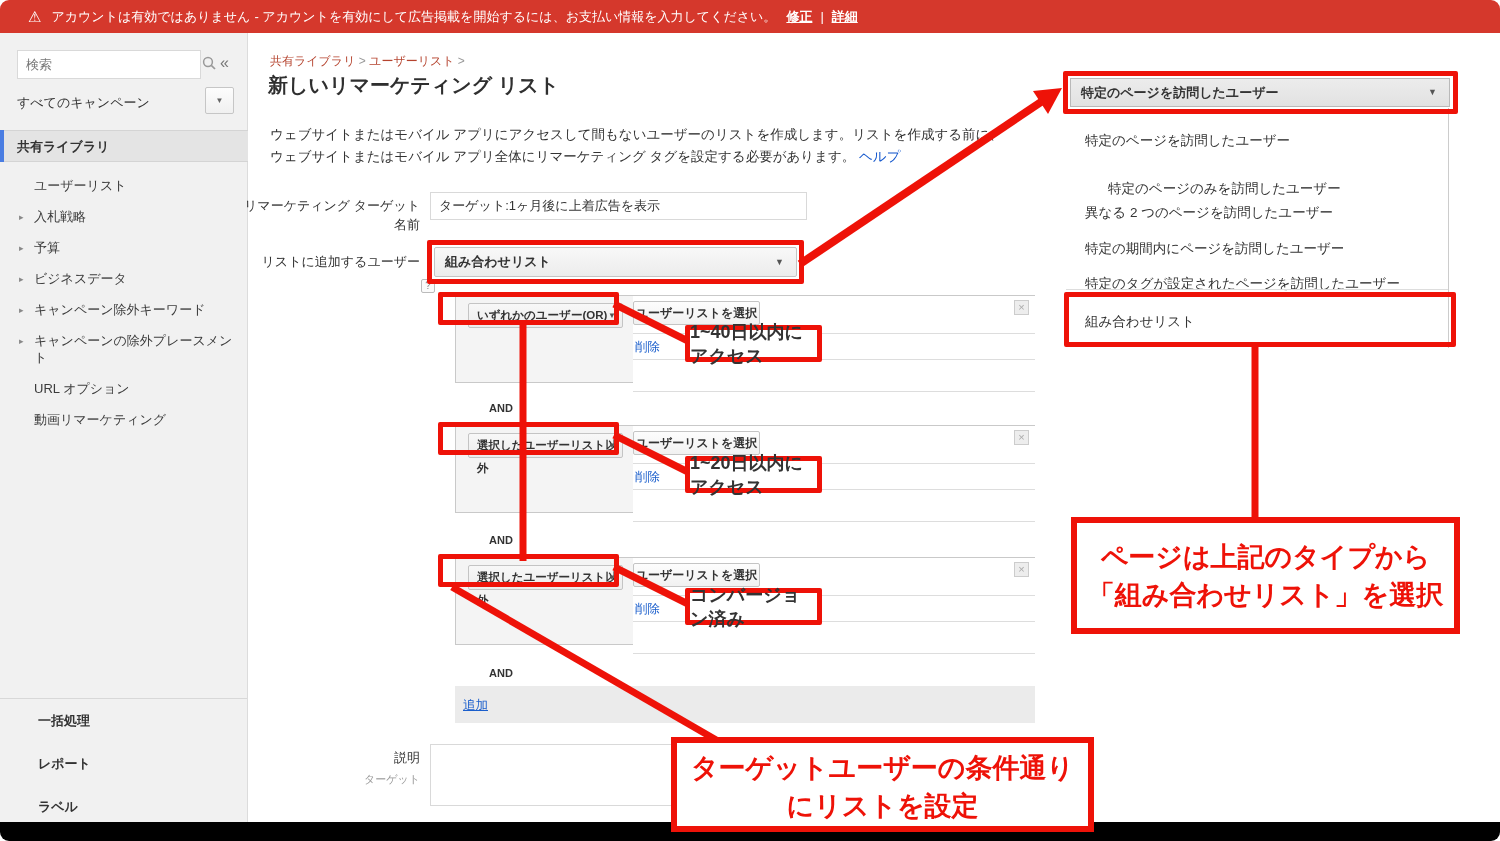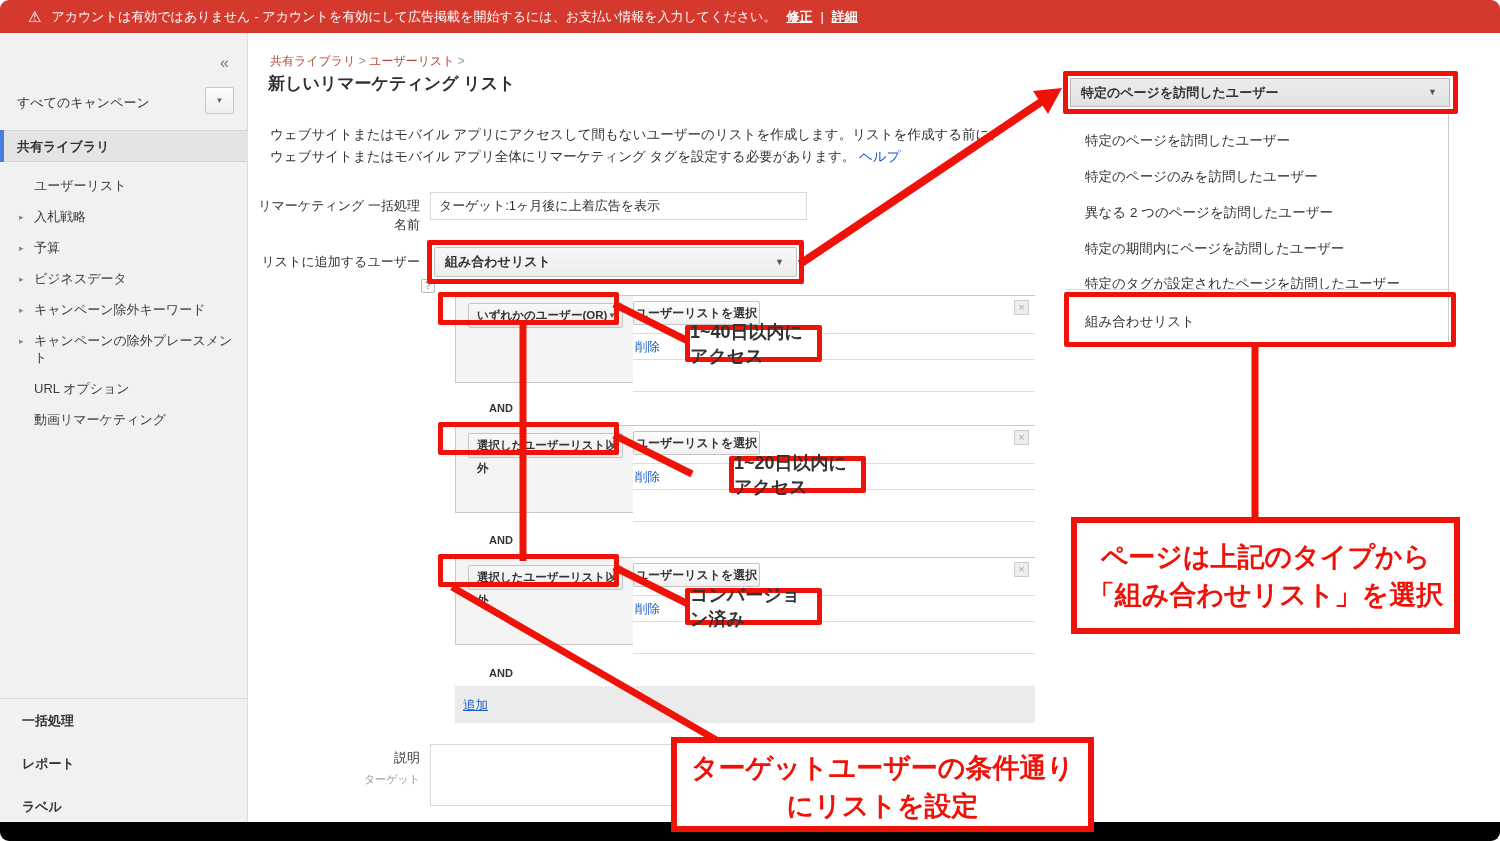--- a/index.html
+++ b/index.html
@@ -36,26 +36,26 @@
   .section-hdr { position:absolute; left:0; top:97px; width:248px; height:32px;
                  background:#e4e4e4; border-top:1px solid #d4d4d4; border-bottom:1px solid #d4d4d4;
                  font-size:13px; font-weight:bold; line-height:31px; padding-left:17px; }
   .section-hdr .bluebar { position:absolute; left:0; top:-1px; width:4px; height:32px; background:#4a7de2; }
   .nav { position:absolute; left:0; top:137px; width:248px; }
   .nav .item { position:relative; font-size:13px; color:#3c3c3c; padding:7px 10px 7px 34px;
                line-height:17px; cursor:pointer; }
   .nav .item .arr { position:absolute; left:19px; top:8px; font-size:9px; color:#888; }
   .side-bottom { position:absolute; left:0; top:665px; width:247px; border-top:1px solid #d8d8d8; }
   .side-bottom .bitem { font-size:13px; font-weight:bold; color:#333; height:43px;
-                        line-height:43px; padding-left:22px; cursor:pointer; }
+                        line-height:43px; padding-left:38px; cursor:pointer; }
 
   
   .crumbs { position:absolute; left:270px; top:53px; font-size:12px; color:#999; }
   .crumbs a { color:#b5432e; cursor:pointer; text-decoration:none; }
-  .page-title { position:absolute; left:268px; top:72px; font-size:17px; color:#2f2f2f; }
+  .page-title { position:absolute; left:268px; top:72px; font-size:20px; color:#2f2f2f; }
   .desc { position:absolute; left:270px; top:124px; font-size:13.5px; line-height:22px; color:#333; }
   .desc a { color:#1155cc; cursor:pointer; text-decoration:none; }
 
   .flabel { position:absolute; width:190px; text-align:right; font-size:13px; color:#333; line-height:19px; }
   .sublabel { font-size:11px; color:#999; margin-top:3px; }
   .name-input { position:absolute; left:430px; top:192px; width:377px; height:28px;
                 border:1px solid #d9d9d9; font-size:13px; padding:0 8px; color:#333;
                 font-family:inherit; background:#fff; }
   .help-q { position:absolute; left:421px; top:279px; width:14px; height:14px;
             border:1px solid #bbb; border-radius:2px; background:#fafafa; color:#888;
@@ -123,20 +123,29 @@
   <div class="banner">
     <span class="warn">⚠</span>
     <b>アカウントは有効ではありません</b>
     <span>- アカウントを有効にして広告掲載を開始するには、お支払い情報を入力してください。</span>
     <a class="fix">修正</a>
     <span class="sep">|</span>
     <a>詳細</a>
   </div>
 
   <div class="sidebar">
+    <div class="searchbox">
+      <input placeholder="検索" style="">
+      <span class="mag">
+        <svg width="14" height="14" viewBox="0 0 14 14">
+            <circle cx="6" cy="6" r="4.4" fill="none" stroke="#999" stroke-width="1.5"></circle>
+            <line x1="9.3" y1="9.3" x2="13" y2="13" stroke="#999" stroke-width="1.7"></line>
+          </svg>
+      </span>
+    </div>
     <span class="collapse">«</span>
     <div class="allcamp">すべてのキャンペーン</div>
     <div class="allcamp-btn">▼</div>
 
     <div class="section-hdr">
       <span class="bluebar"></span>
       <span>共有ライブラリ</span>
     </div>
 
     <div class="nav">
@@ -188,21 +197,21 @@
 
   <div class="desc">
     <div>ウェブサイトまたはモバイル アプリにアクセスして間もないユーザーのリストを作成します。リストを作成する前に、</div>
     <div>
       <span>ウェブサイトまたはモバイル アプリ全体にリマーケティング タグを設定する必要があります。</span>
       <a>ヘルプ</a>
     </div>
   </div>
 
   <div class="flabel" style="left:230px; top:196px;">
-    <div>リマーケティング 一括処理</div>
+    <div>リマーケティング ターゲット</div>
     <div>名前</div>
   </div>
   <input class="name-input" value="ターゲット:1ヶ月後に上着広告を表示" style="">
 
   <div class="flabel" style="left:230px; top:252px;">
     <div>リストに追加するユーザー</div>
   </div>
   <div class="help-q">?</div>
   <div class="gbtn type-dd">
     <span>組み合わせリスト</span>
@@ -264,21 +273,21 @@
     <div class="sublabel">ターゲット</div>
   </div>
   <textarea class="desc-area" style=""></textarea>
 
   <div class="menu-dd">
     <span>特定のページを訪問したユーザー</span>
     <span class="caret">▼</span>
   </div>
   <div class="menu-right-border"></div>
   <div class="menu-item" style="top:132px;">特定のページを訪問したユーザー</div>
-  <div class="menu-item" style="top:168px;">特定のページのみを訪問したユーザー</div>
+  <div class="menu-item" style="top:180px;margin-left:23px;">特定のページのみを訪問したユーザー</div>
   <div class="menu-item" style="top:204px;">異なる 2 つのページを訪問したユーザー</div>
   <div class="menu-item" style="top:240px;">特定の期間内にページを訪問したユーザー</div>
   <div class="menu-item" style="top:275px;">特定のタグが設定されたページを訪問したユーザー</div>
   <div class="menu-sep"></div>
   <div class="menu-item" style="top:313px;">組み合わせリスト</div>
 
   <svg id="arrows">
     <line x1="800" y1="264" x2="1041" y2="102" stroke="#ee1208" stroke-width="8"></line>
     <polygon points="1062,88 1048,114 1033,91" fill="#ee1208"></polygon>
     <line x1="614" y1="304" x2="692" y2="343" stroke="#ee1208" stroke-width="7"></line>
@@ -289,21 +298,21 @@
     <line x1="1255" y1="345" x2="1255" y2="520" stroke="#ee1208" stroke-width="7"></line>
   </svg>
 
   <div class="red-box" style="left:427px; top:240px; width:377px; height:44px;"></div>
   <div class="red-box" style="left:1063px; top:71px;  width:395px; height:43px;"></div>
   <div class="red-box" style="left:1064px; top:292px; width:392px; height:55px;"></div>
   <div class="red-box" style="left:438px; top:292px; width:181px; height:33px;"></div>
   <div class="red-box" style="left:438px; top:422px; width:181px; height:33px;"></div>
   <div class="red-box" style="left:438px; top:554px; width:181px; height:33px;"></div>
   <div class="red-val" style="left:685px; top:325px; width:137px; height:37px;">1~40日以内にアクセス</div>
-  <div class="red-val" style="left:685px; top:456px; width:137px; height:37px;margin-left:44px;">1~20日以内にアクセス</div>
+  <div class="red-val" style="left:685px; top:456px; width:137px; height:37px;">1~20日以内にアクセス</div>
   <div class="red-val" style="left:685px; top:588px; width:137px; height:37px;">コンバージョン済み</div>
 
   <div class="note" style="left:1071px; top:517px; width:389px; height:117px; padding-top:15px;">
     <div class="ln">ページは上記のタイプから</div>
     <div class="ln">「組み合わせリスト」を選択</div>
   </div>
   <div class="note" style="left:671px; top:737px; width:423px; height:95px; padding-top:6px;">
     <div class="ln">ターゲットユーザーの条件通り</div>
     <div class="ln">にリストを設定</div>
   </div>

